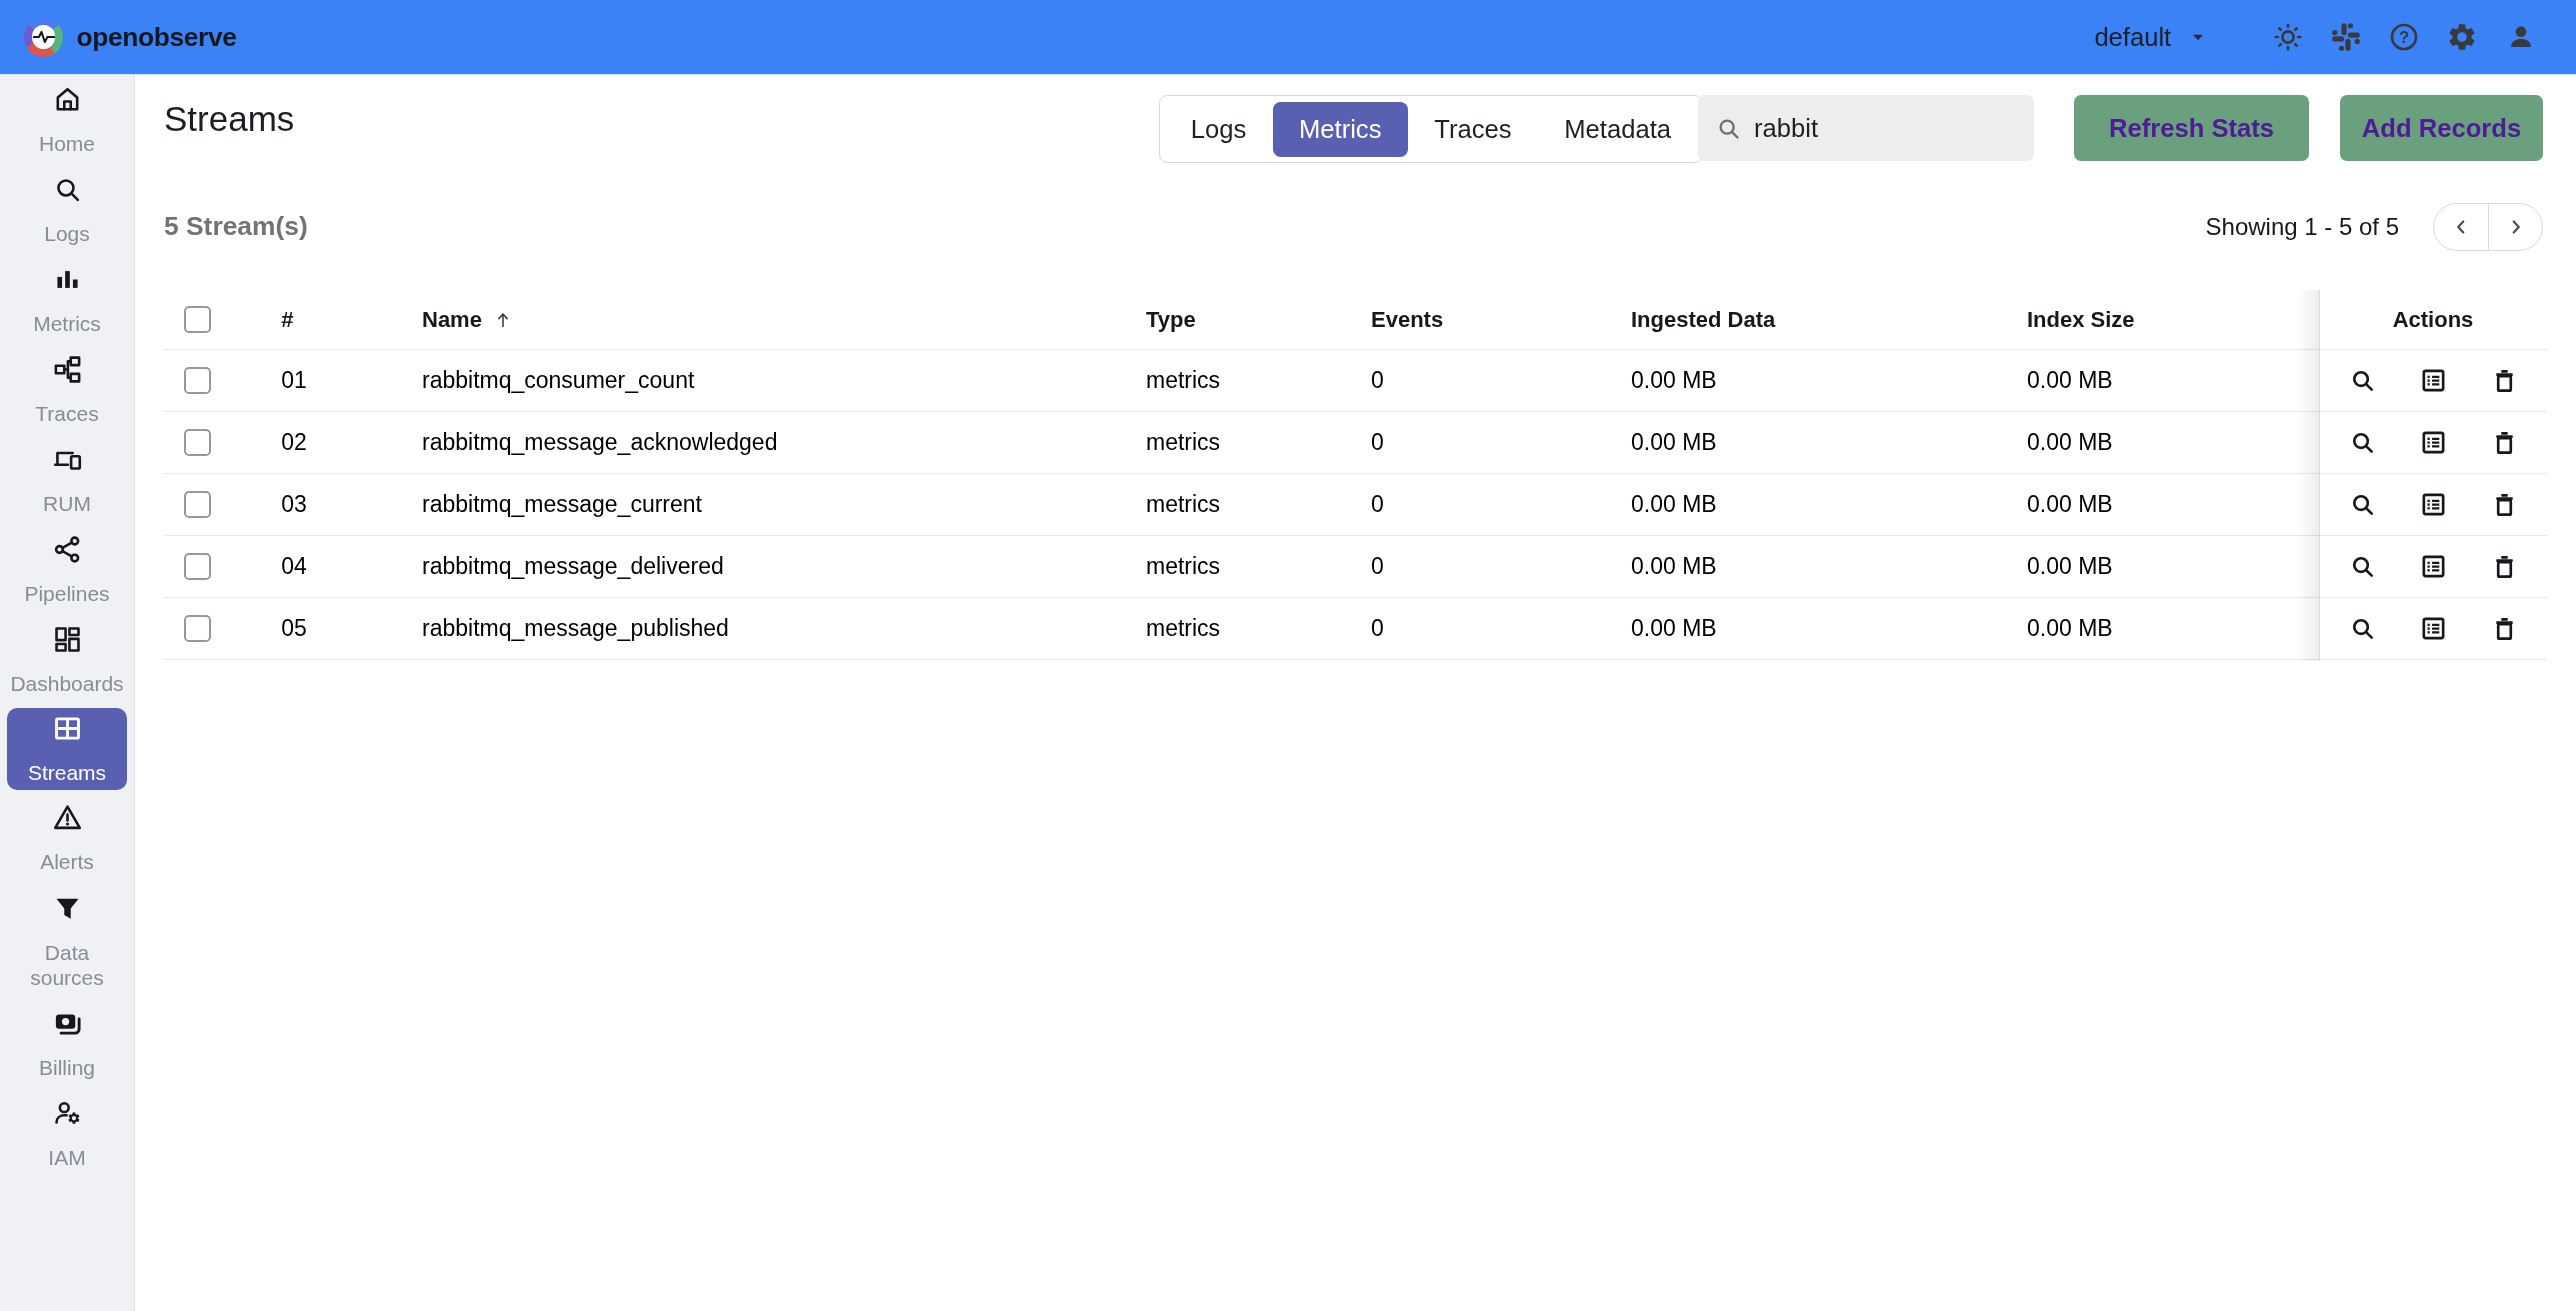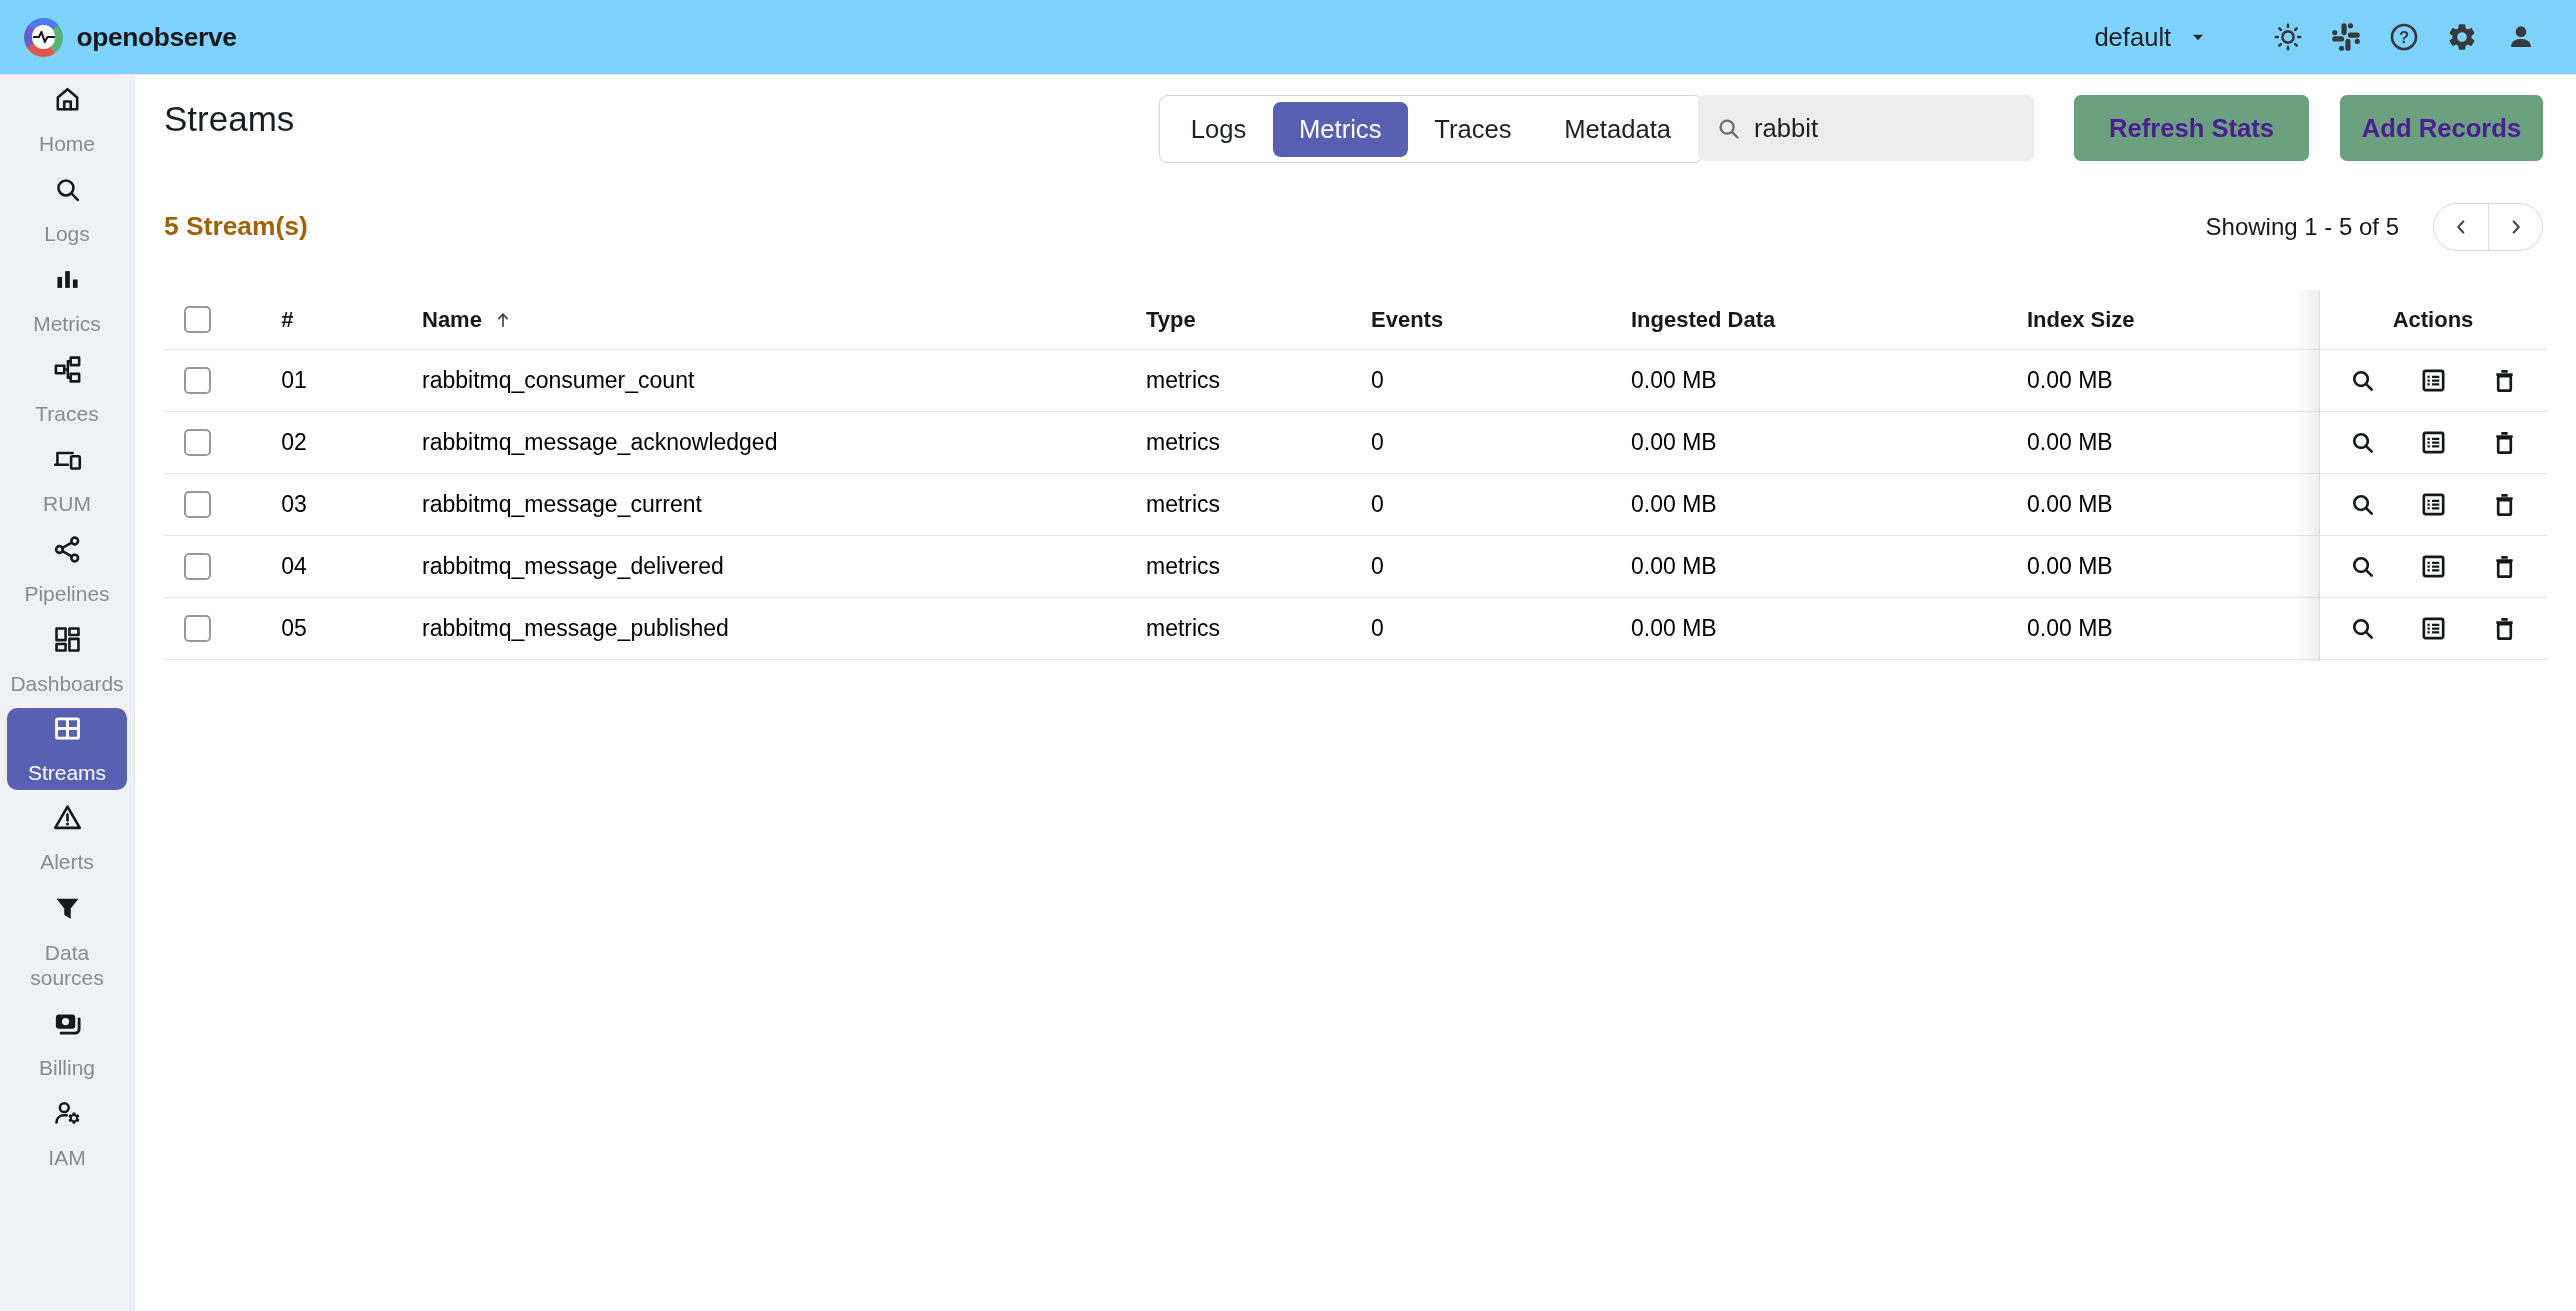--- a/index.html
+++ b/index.html
@@ -3,21 +3,21 @@
 <meta charset="utf-8">
 <style>
   * { margin:0; padding:0; box-sizing:border-box; }
   html,body { width:2576px; height:1312px; overflow:hidden; background:#fff;
     font-family:"Liberation Sans","DejaVu Sans",sans-serif; color:#1b1e23; }
 
   .app { position:relative; width:2576px; height:1312px; }
 
   
   .topbar { position:absolute; left:0; top:0; width:2576px; height:75px;
-    background:#7dd3fc; border-bottom:0.9px solid #e2e4e9;
+    background:#3b82f6; border-bottom:0.9px solid #e2e4e9;
     display:flex; align-items:center; justify-content:space-between; z-index:5; }
   .brand { display:flex; align-items:center; gap:13.6px; padding-left:24px; cursor:pointer; }
   .logo { position:relative; width:39px; height:39px; border-radius:50%;
     background:conic-gradient(from -90deg,#6a5bd0 0 40deg,#4b7bed 40deg 140deg,#57b57c 140deg 235deg,#e25549 235deg 330deg,#6a5bd0 330deg 360deg); }
   .logo::after { content:""; position:absolute; inset:7.7px; background:#fff; border-radius:50%; }
   .logo svg { position:absolute; left:50%; top:50%; transform:translate(-50%,-50%); z-index:1; }
   .brand-text { font-size:26.4px; font-weight:800; letter-spacing:-0.4px; color:#15181d; }
 
   .topbar-right { display:flex; align-items:center; padding-right:29px; }
   .org-select { display:flex; align-items:center; gap:15.3px; background:none; border:none;
@@ -54,21 +54,21 @@
     border-radius:6.8px; display:flex; align-items:center; padding:0 17px; gap:12px; }
   .search svg { width:27px; height:27px; flex:none; }
   .search input { border:none; background:none; outline:none; font-family:inherit; font-size:25.6px;
     color:#1d2025; width:100%; }
 
   .btn-green { position:absolute; top:20.4px; height:66px; background:#6aa07d; color:#4c1d95; border:none;
     border-radius:7px; font-family:inherit; font-size:25.6px; font-weight:700; cursor:pointer; }
   .btn-refresh { left:1939px; width:235px; }
   .btn-add { left:2205px; width:203px; }
 
-  .count-label { position:absolute; left:29px; top:136px; font-size:26.4px; font-weight:700; color:#a16207; }
+  .count-label { position:absolute; left:29px; top:136px; font-size:26.4px; font-weight:700; color:#737373; }
 
   .showing-row { position:absolute; top:128px; right:33px; height:48px; display:flex; align-items:center; }
   .showing-text { font-size:24px; color:#17181c; margin-right:34px; }
 
   .pager { display:flex; height:48px; border:1.7px solid #d9d9dc; border-radius:24px; overflow:hidden; background:#fff; }
   .pager button { width:54px; border:none; background:none; display:flex; align-items:center;
     justify-content:center; cursor:pointer; }
   .pager button + button { border-left:0.9px solid #dddde0; }
   .pager svg { width:22px; height:22px; stroke:#4c4c50; }
   .pager.disabled svg { stroke:#a9a9ad; }

